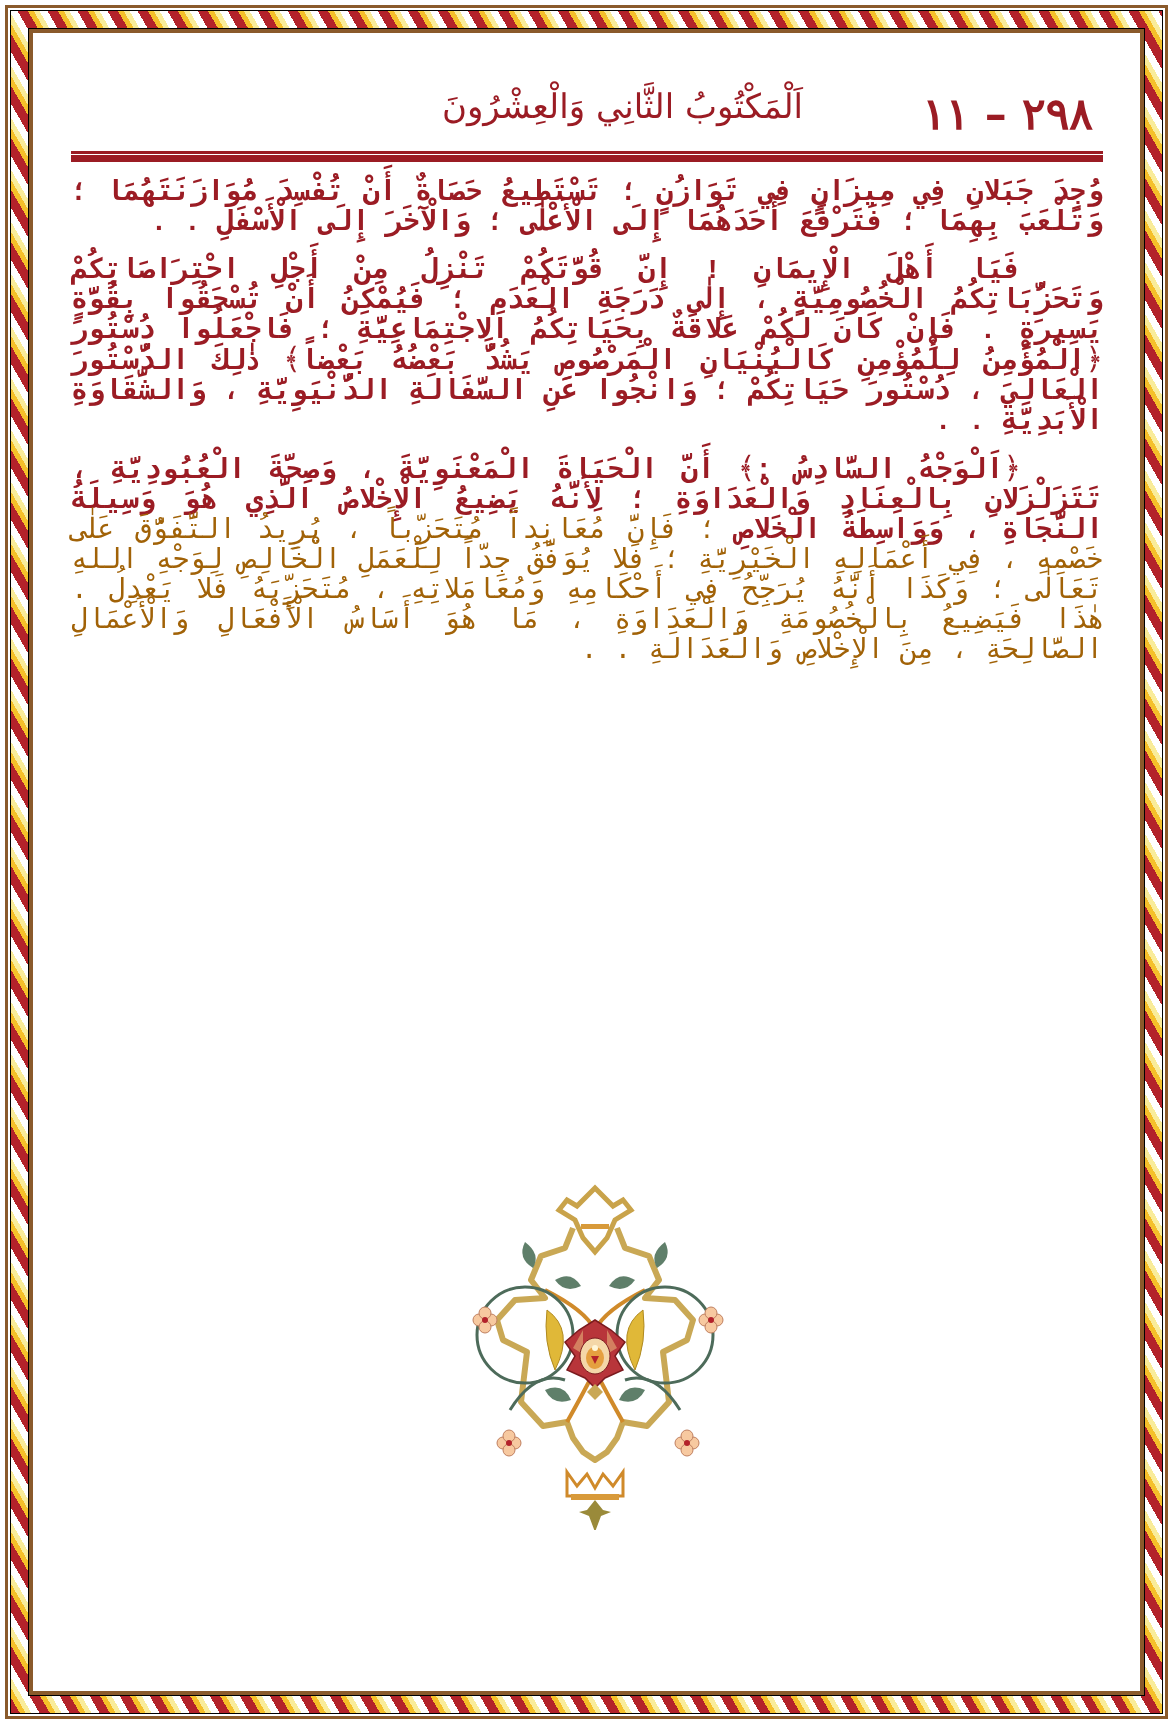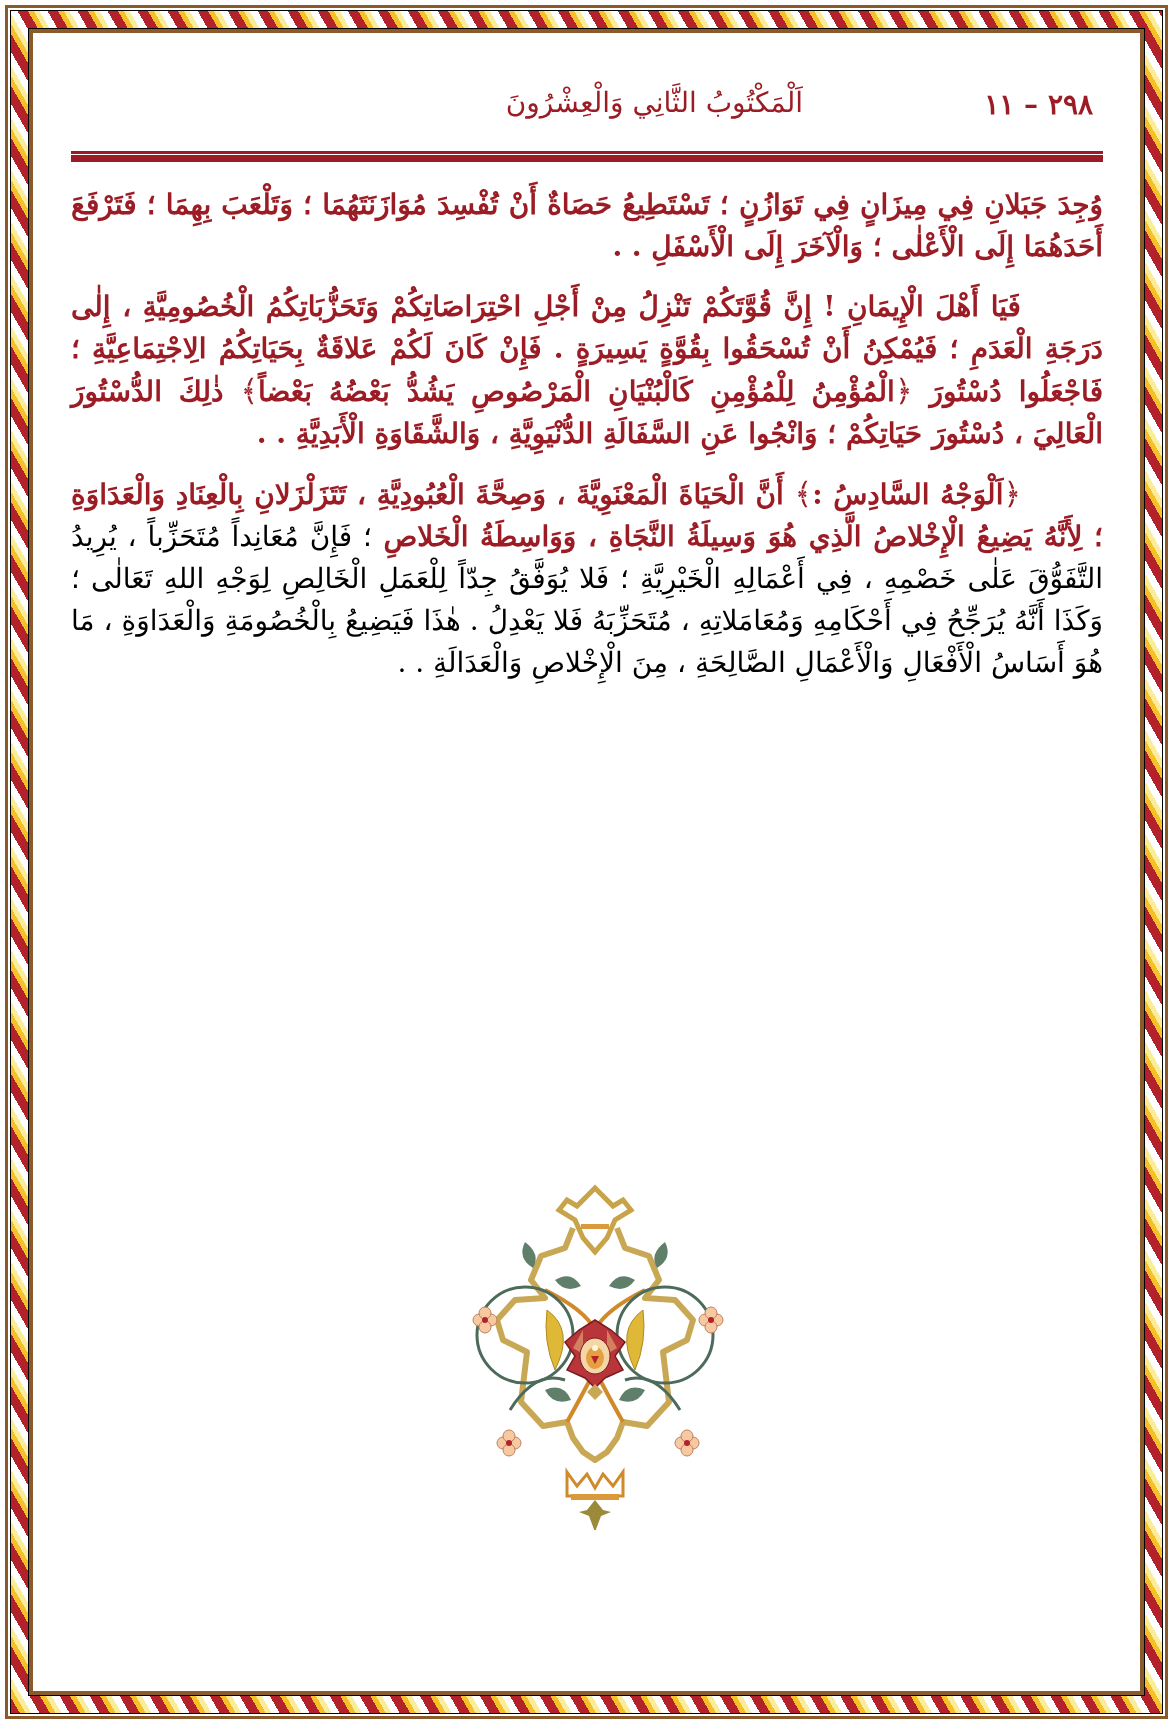--- a/index.html
+++ b/index.html
@@ -30,38 +30,39 @@
     position: absolute; left: 71px; top: 0; width: 1032px; height: 1726px;
     direction: rtl;
     font-family: "DejaVu Serif", serif;
   }
 
   .header {
     position: absolute; top: 86px; left: 0; right: 0; height: 50px;
     color: #9b1c24; font-weight: bold;
   }
   .page-number {
-    position: absolute; right: 10px; top: 2px; font-size: 28px; direction: rtl;
+    position: absolute; right: 10px; top: 2px; font-size: 44px; direction: rtl;
   }
   .chapter-title {
-    position: absolute; right: 300px; top: 0px; font-size: 28px; font-weight: normal; margin-left: 44px;
+    position: absolute; right: 300px; top: 0px; font-size: 34px; font-weight: normal; margin-left: 44px;
   }
   .sep-thin { position: absolute; top: 151px; left: 0; right: 0; height: 3px; background: #9b1c24; }
   .sep-thick { position: absolute; top: 155px; left: 0; right: 0; height: 7px; background: #9b1c24; }
 
   .body-text {
-    position: absolute; top: 184px; left: 0; right: 0;
-    font-size: 28px; line-height: 42px; text-align: justify; text-align-last: right;
+    position: absolute; top: 178px; left: 0; right: 0;
+    font-size: 28px; line-height: 30px; text-align: justify; text-align-last: right;
     font-weight: bold;
+    font-family: Liberation Mono, monospace;
   }
   .para { margin: 0; }
   .para + .para { margin-top: 18px; }
   .indent { text-indent: 82px; }
   .red { color: #9b1c24; }
-  .black { color: #000000; font-weight: normal; }
+  .black { color: #a16207; font-weight: normal; }
   .orn { color: #9b1c24; font-weight: normal; font-size: 30px; }
 
   .ornament {
     position: absolute; left: 455px; top: 1170px; width: 280px; height: 360px;
   }
 </style>
 </head>
 <body>
 
 <div class="frame-outer"></div>

